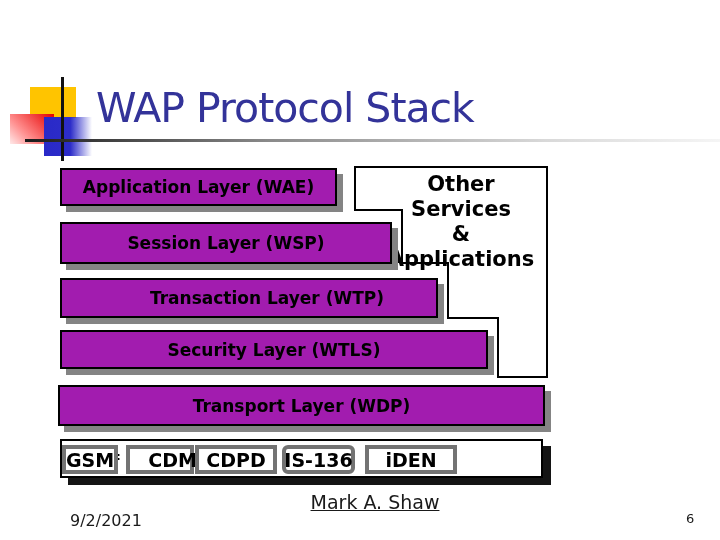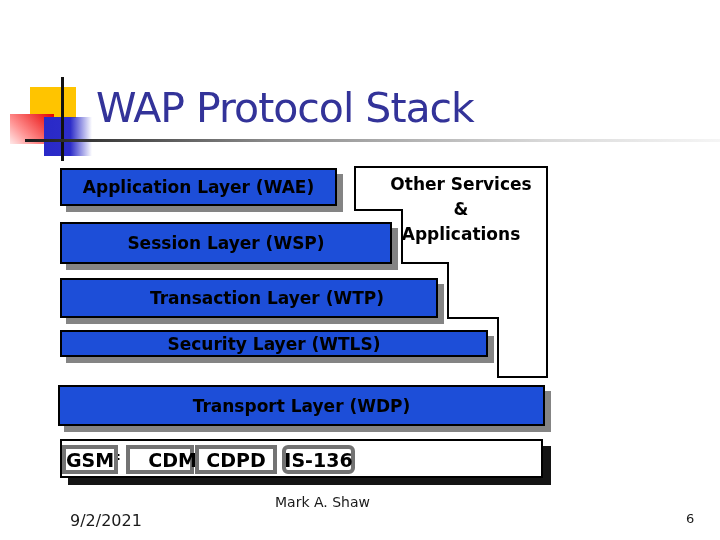--- a/index.html
+++ b/index.html
@@ -18,32 +18,32 @@
   .title-rule{position:absolute;left:25px;top:139px;width:695px;height:3px;z-index:4;
     background:linear-gradient(to right,#1a1a1a 0%,#8a8a8a 35%,#d9d9d9 75%,#f5f5f5 100%);}
   .slide-title{
     position:absolute;left:96px;top:84px;z-index:5;
     font-size:41px;letter-spacing:-1px;color:#333399;white-space:nowrap;
   }
   
   .other-box-svg{position:absolute;left:350px;top:162px;z-index:1;}
   .other-box-text{
     position:absolute;left:377px;top:172px;width:168px;z-index:2;
-    text-align:center;font-weight:bold;font-size:17px;line-height:25px;color:#000;
+    text-align:center;font-weight:bold;font-size:21px;line-height:25px;color:#000;
   }
   .layer-box{
     position:absolute;z-index:3;box-sizing:border-box;
-    background:#1d4ed8;border:2px solid #000;box-shadow:6px 6px 0 #848484;
+    background:#a21caf;border:2px solid #000;box-shadow:6px 6px 0 #848484;
     display:flex;align-items:center;justify-content:center;
     font-weight:bold;font-size:17px;color:#000;white-space:nowrap;
   }
   #layer-application{left:60px;top:168px;width:277px;height:38px;}
   #layer-session{left:60px;top:222px;width:332px;height:42px;}
   #layer-transaction{left:60px;top:278px;width:378px;height:40px;padding-left:36px;}
-  #layer-security{left:60px;top:330px;width:428px;height:27px;}
+  #layer-security{left:60px;top:330px;width:428px;height:39px;}
   #layer-transport{left:58px;top:385px;width:487px;height:41px;}
   
   .bearers-box{
     position:absolute;left:60px;top:439px;width:483px;height:39px;z-index:3;
     box-sizing:border-box;background:#fff;border:2px solid #000;
     box-shadow:8px 7px 0 #141414;
   }
   .bearers-label{position:absolute;left:6px;top:9px;font-weight:bold;font-size:11px;color:#000;}
   .bearer-item{
     position:absolute;top:4px;height:29px;box-sizing:border-box;
@@ -51,22 +51,22 @@
     display:flex;align-items:center;justify-content:center;
     font-weight:bold;font-size:19px;color:#000;white-space:nowrap;
   }
   .bearer-item:nth-of-type(2){left:64px;width:68px;padding-left:40px;}
   .bearer-item:nth-of-type(3){left:133px;width:82px;}
   .bearer-item:nth-of-type(4){left:220px;width:73px;border-radius:6px;}
   .bearer-item:nth-of-type(5){left:303px;width:92px;}
   .bearer-item:nth-of-type(6){left:403px;width:68px;}
   
   .footer-date{position:absolute;left:70px;top:511px;font-size:16px;color:#1a1a1a;}
-  .footer-center{position:absolute;left:275px;top:494px;width:200px;text-align:left;
-    font-size:14px;line-height:16px;color:#1a1a1a;}
+  .footer-center{position:absolute;left:275px;top:494px;width:200px;text-align:center;
+    font-size:19px;line-height:16px;color:#1a1a1a;text-decoration:underline;}
   .footer-number{position:absolute;left:686px;top:511px;font-size:13px;color:#1a1a1a;}
 </style>
 </head>
 <body>
 
 <div class="sq sq-yellow"></div>
 <div class="sq sq-red"></div>
 <div class="sq sq-blue"></div>
 <div class="cross-v"></div>
 <div class="title-rule"></div>
@@ -105,19 +105,22 @@
   </div>
   <div class="bearer-item">
     <span>CDMA</span>
   </div>
   <div class="bearer-item">
     <span>CDPD</span>
   </div>
   <div class="bearer-item">
     <span>IS-136</span>
   </div>
+  <div class="bearer-item">
+    <span>iDEN</span>
+  </div>
 </div>
 
 <div class="footer-date">9/2/2021</div>
 <div class="footer-center">
   <div>Mark A. Shaw</div>
 </div>
 <div class="footer-number">6</div>
 
 </body></html>

